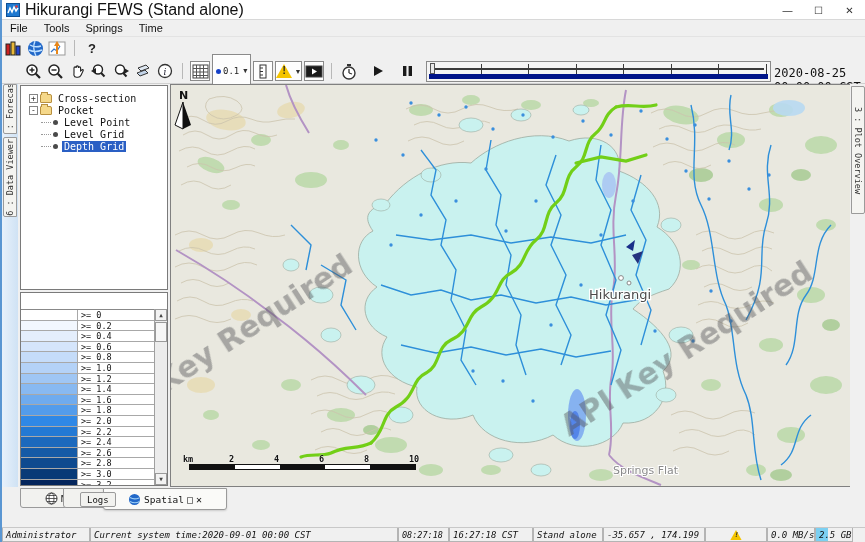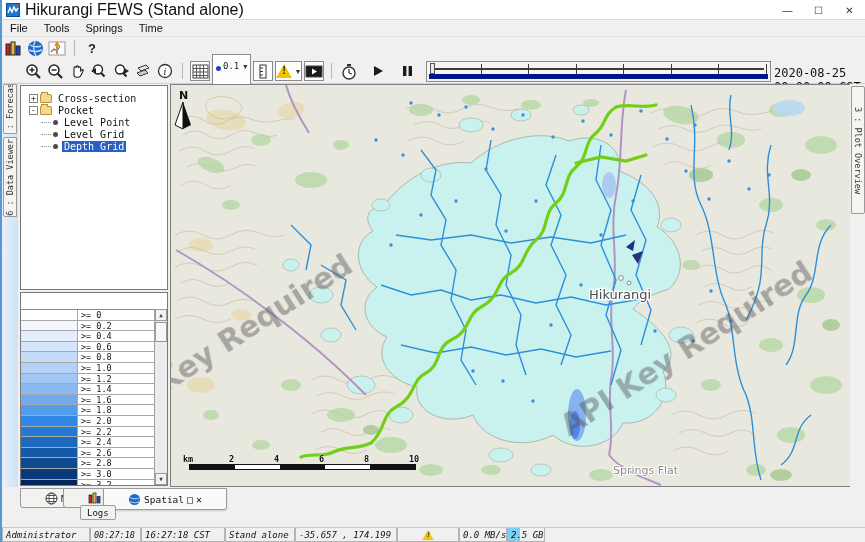--- a/index.html
+++ b/index.html
@@ -18,21 +18,21 @@
   .menubar{position:absolute;left:0;top:20px;width:863px;height:17px;background:#f0f0f0;display:flex;align-items:center;border-bottom:1px solid #e3e3e3;}
   .menu-item{font-size:11px;color:#111;padding:1px 8px;}
 
   
   .toolbar1{position:absolute;left:0;top:37px;width:863px;height:22px;background:#f0f0f0;display:flex;align-items:center;}
   .toolbar2{position:absolute;left:0;top:59px;width:863px;height:25px;background:#f0f0f0;display:flex;align-items:center;border-bottom:1px solid #d0d0d0;}
   .tb-btn{height:20px;min-width:20px;display:flex;align-items:center;justify-content:center;margin:0 1px;}
   .tb-sep{width:1px;height:16px;background:#b8b8b8;margin:0 6px;}
   .tb-btn.framed{border:1px solid #8a8a8a;background:#fdfdfd;box-shadow:1px 1px 0 #fff inset;}
   .help-q{font-size:13px;font-weight:bold;color:#222;}
-  .c01{display:flex;align-items:flex-end;gap:2px;padding:16px 3px;font-family:"DejaVu Sans Mono",monospace;font-size:9px;color:#222;}
+  .c01{display:flex;align-items:center;gap:2px;padding:16px 3px;font-family:"DejaVu Sans Mono",monospace;font-size:9px;color:#222;}
   .c01 .dot{width:5px;height:5px;border-radius:50%;background:#1440c8;}
   .drop-arrow{font-size:7px;color:#333;margin-left:2px;}
   .warn-tri{width:0;height:0;border-left:8px solid transparent;border-right:8px solid transparent;border-bottom:14px solid #f4c400;position:relative;}
   .warn-tri::after{content:"!";position:absolute;left:-2px;top:1px;font-size:10px;font-weight:bold;color:#222;}
 
   
   .timeline{position:absolute;left:424px;top:61px;width:345px;height:21px;border:1px solid #8a8a8a;background:#f4f4f4;}
   .tl-track{position:absolute;left:6px;right:6px;top:6px;height:2px;background:#3a3a3a;}
   .tl-tick{position:absolute;top:-4px;width:1px;height:10px;background:#3a3a3a;}
   .tl-thumb{position:absolute;left:3px;top:1px;width:5px;height:11px;background:#e8e8e8;border:1px solid #555;}
@@ -79,21 +79,21 @@
   .scalebar{position:absolute;left:12px;bottom:14px;width:240px;height:18px;}
   .scale-label{position:absolute;top:0;font-family:"DejaVu Sans Mono",monospace;font-size:8.5px;font-weight:bold;color:#111;text-shadow:0 0 2px #fff;}
   .scale-bar-track{position:absolute;left:6px;top:10px;height:6px;display:flex;border:1px solid #111;}
   .scale-seg{width:45px;height:100%;}
 
   
   .bottom-bar{position:absolute;left:0;top:487px;width:863px;height:23px;background:#f0f0f0;}
   .btab{position:absolute;top:1px;height:20px;background:#f2f2ef;border:1px solid #9a9a9a;border-radius:0 0 3px 3px;display:flex;align-items:center;gap:3px;padding:0 24px;font-family:"DejaVu Sans Mono",monospace;font-size:9.5px;color:#111;}
   .btab.active{background:#fafaf8;height:22px;box-shadow:0 1px 2px rgba(0,0,0,.15);}
   .btab .mini{font-size:10px;font-weight:bold;color:#111;}
-  .logs-row{position:absolute;left:0;top:505px;width:863px;height:17px;padding-left:16px;}
+  .logs-row{position:absolute;left:0;top:492px;width:863px;height:17px;padding-left:16px;}
   .logs-btn{position:absolute;left:78px;top:0;height:15px;padding:0 6px;background:#f2f2ef;border:1px solid #9a9a9a;border-radius:2px;font-family:"DejaVu Sans Mono",monospace;font-size:9px;color:#111;display:flex;align-items:center;}
 
   
   .statusbar{position:absolute;left:0;top:527px;width:863px;height:15px;background:#f0f0f0;border-top:1px solid #c8c8c8;display:flex;font-family:"DejaVu Sans Mono",monospace;font-size:9px;color:#111;font-style:italic;}
   .sb-cell{height:100%;border:1px solid #b4b4b4;border-top:none;display:flex;align-items:center;padding:0 3px;white-space:nowrap;overflow:hidden;flex:none;}
   .sb-warn{justify-content:center;}
   .sb-warn .warn-tri{transform:scale(.7);}
   .sb-mem{background:linear-gradient(to right,#7cd0f2 0 32%,#f0f0f0 32%);}
 </style>
 </head>
@@ -680,20 +680,21 @@
     <span class="mini">□</span>
     <span class="mini">✕</span>
   </div>
 </div>
 <div class="logs-row">
   <div class="logs-btn">Logs</div>
 </div>
 
 <div class="statusbar">
   <div class="sb-cell" style="width:88px">Administrator</div>
+  <div class="sb-cell" style="width:308px">Current system time:2020-09-01 00:00 CST</div>
   <div class="sb-cell" style="width:51px;font-size:8.5px">08:27:18 GMT</div>
   <div class="sb-cell" style="width:84px">16:27:18 CST</div>
   <div class="sb-cell" style="width:70px">Stand alone</div>
   <div class="sb-cell" style="width:102px">-35.657 , 174.199</div>
   <div class="sb-cell sb-warn" style="width:62px">
       <span class="warn-tri"></span>
     </div>
   <div class="sb-cell" style="width:48px">0.0 MB/s</div>
   <div class="sb-cell sb-mem" style="width:38px">2.5 GB</div>
 </div>

